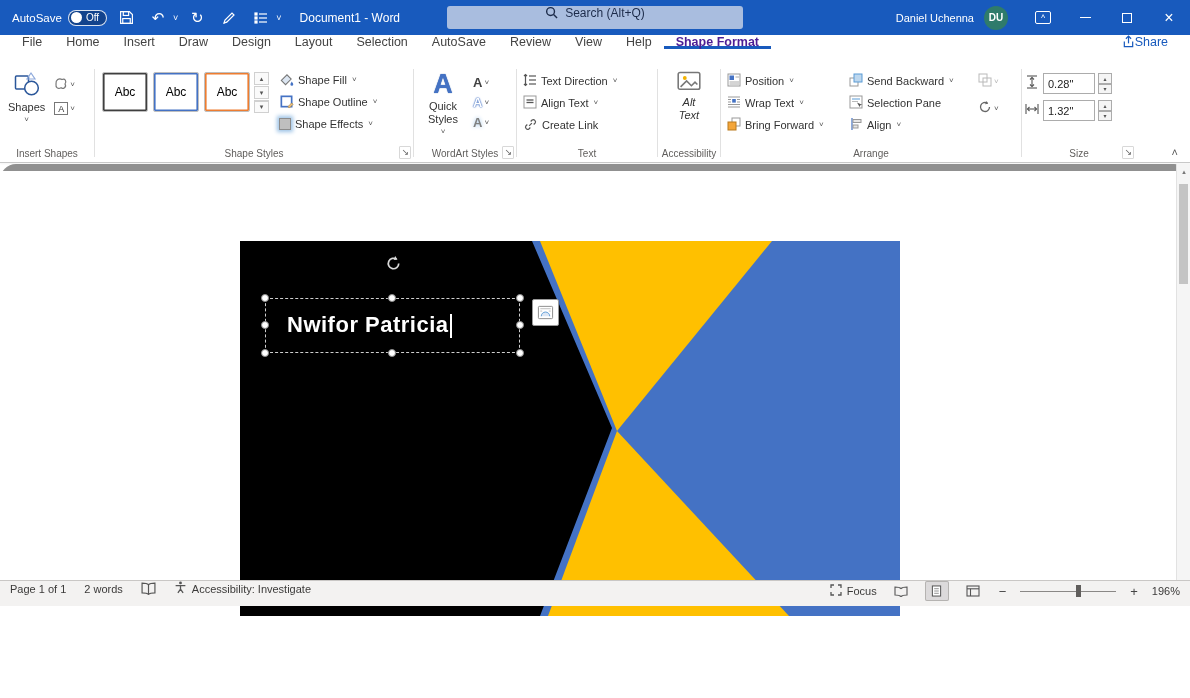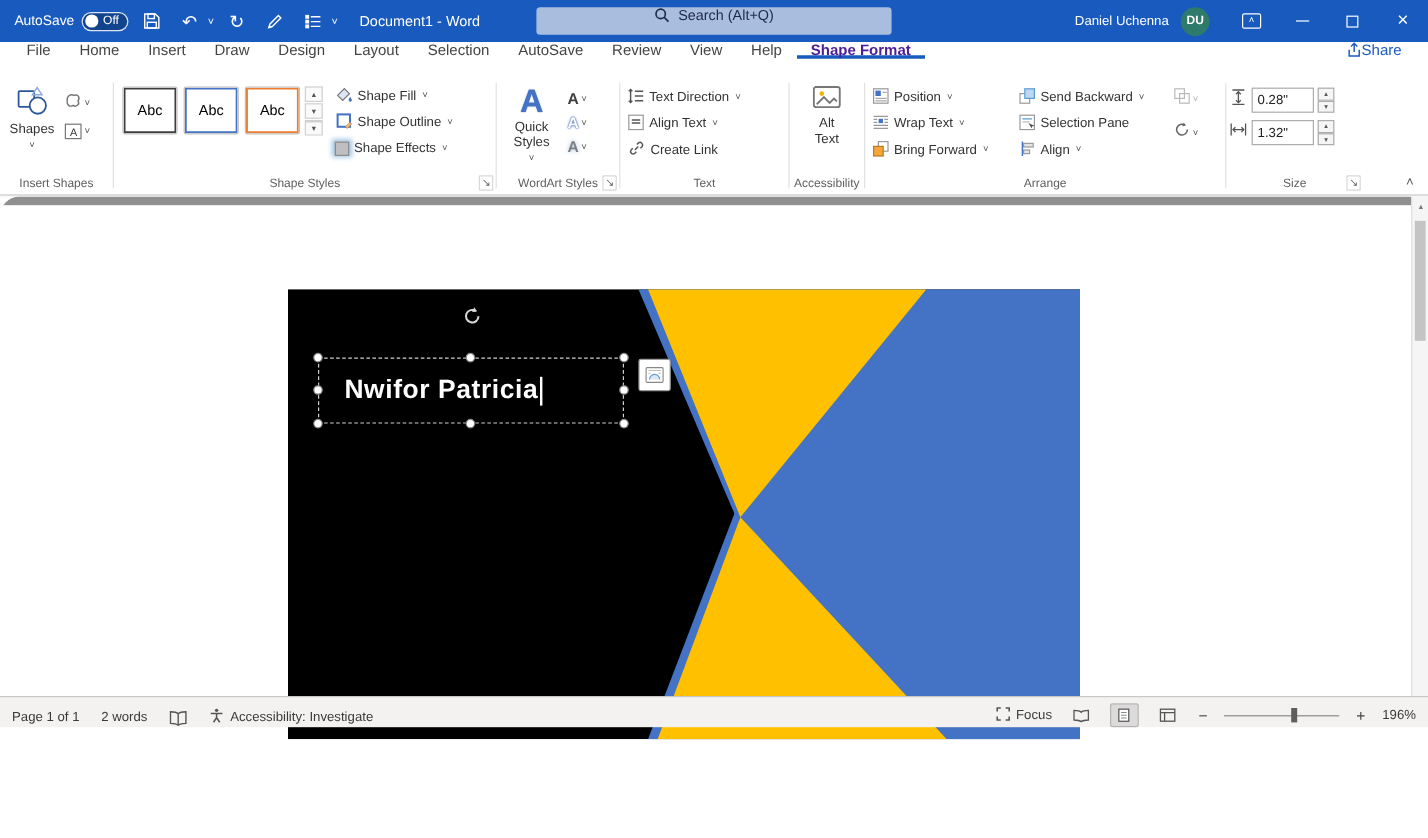--- a/index.html
+++ b/index.html
@@ -84,21 +84,21 @@
   .card { position:absolute; left:240px; top:70px; width:660px; height:375px; }
   .card svg.bg { position:absolute; left:0; top:0; }
   .sel-box { position:absolute; left:25px; top:57px; width:255px; height:55px; border:1px dashed #cfcfcf; }
   .handle { position:absolute; width:8px; height:8px; border-radius:50%; background:#fff; border:1px solid #8a8a8a; box-shadow:0 0 2px rgba(0,0,0,.6); }
   .shape-text { position:absolute; left:47px; top:71px; color:#fff; font-size:22px; font-weight:bold; letter-spacing:.5px; white-space:nowrap; }
   .caret { display:inline-block; width:2px; height:24px; background:#fff; vertical-align:middle; margin-left:1px; }
   .rot-handle { position:absolute; left:144px; top:13px; }
   .layout-opt { position:absolute; left:292px; top:58px; width:27px; height:27px; background:#fff; border:1px solid #9a9a9a; border-radius:2px; display:flex; align-items:center; justify-content:center; box-shadow:0 1px 2px rgba(0,0,0,.35); }
 
   
-  .statusbar { position:absolute; left:0; right:0; bottom:0; height:26px; background:#f3f2f1; border-top:1px solid #c9c7c5; display:flex; align-items:flex-end; font-size:11px; color:#3b3a39; }
+  .statusbar { position:absolute; left:0; right:0; bottom:0; height:26px; background:#f3f2f1; border-top:1px solid #c9c7c5; display:flex; align-items:flex-start; font-size:11px; color:#3b3a39; }
   .sb-left { display:flex; align-items:center; gap:18px; padding-left:10px; }
   .sb-item { display:flex; align-items:center; gap:5px; white-space:nowrap; }
   .sb-right { margin-left:auto; display:flex; align-items:center; gap:12px; padding-right:10px; }
   .viewbtn { width:24px; height:20px; display:flex; align-items:center; justify-content:center; border-radius:2px; }
   .viewbtn.sel { background:#dcdadb; box-shadow:inset 0 0 0 1px #b5b3b1; }
   .zoomtrack { position:relative; width:96px; height:14px; }
   .ztrail { position:absolute; top:6.5px; left:0; right:0; height:1.5px; background:#8a8886; }
   .zthumb { position:absolute; top:1px; left:58%; width:5px; height:12px; background:#605e5c; }
   .zbtn { font-size:13px; color:#444; padding:0 2px; }
 </style>
@@ -358,21 +358,21 @@
     <div class="rgroup" style="width:62px">
       <div class="grow" style="justify-content:center;">
         <div class="bigbtn">
           <span>
             <svg width="24" height="21" viewBox="0 0 20 17">
               <rect x="1" y="1" width="18" height="14" rx="1.5" fill="none" stroke="#777" stroke-width="1.3"></rect>
               <circle cx="6.5" cy="5.6" r="1.6" fill="#f2b200"></circle>
               <path d="M3 13l5-5 4 4 3-3 2 2" fill="none" stroke="#777" stroke-width="1.3"></path>
             </svg>
           </span>
-          <span class="lbl" style="max-width:30px;">Alt Text</span>
+          <span class="lbl" style="max-width:30px;font-style:italic;">Alt Text</span>
         </div>
       </div>
       <div class="rgroup-label">Accessibility</div>
     </div>
     <div class="rsep"></div>
 
     <div class="rgroup" style="width:300px">
       <div class="grow">
         <div class="col" style="padding-top:3px;width:122px;">
           <span class="sbtn">

